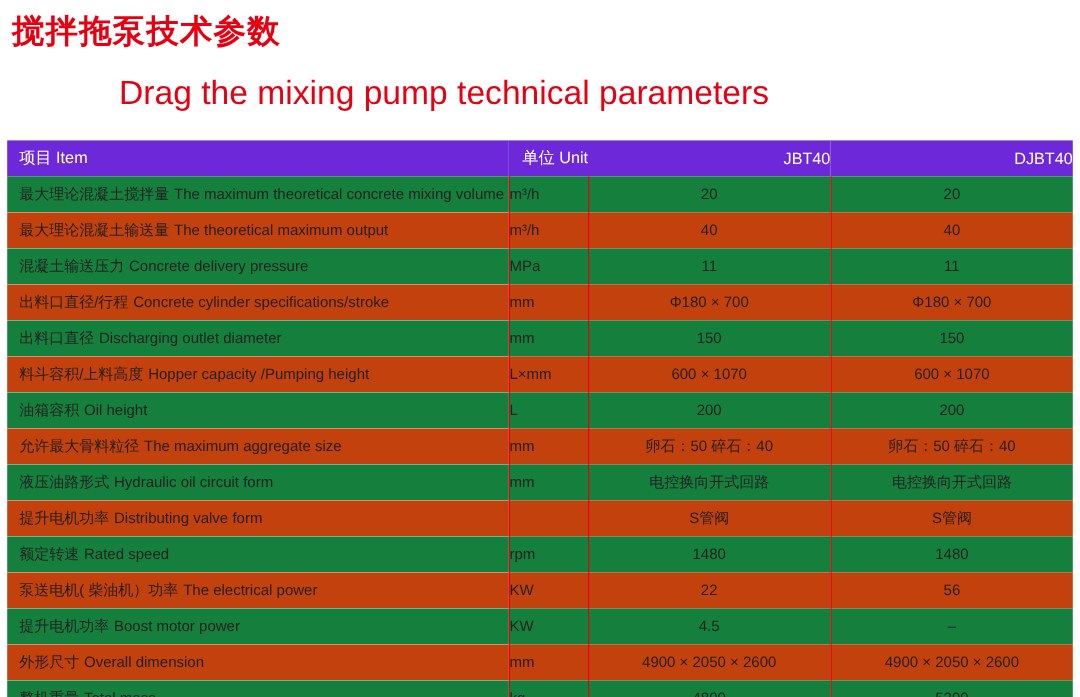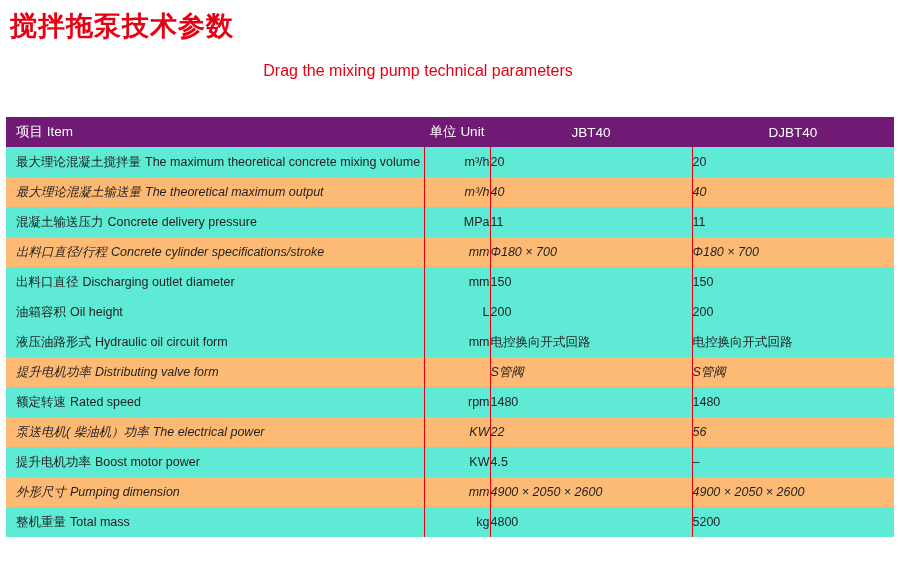--- a/index.html
+++ b/index.html
@@ -28,24 +28,23 @@
     font-weight: bold;
     color: #e60012;
     letter-spacing: 1px;
   }
   .title-en {
     position: absolute;
     left: 0;
     top: 62px;
     width: 740px;
     text-align: center;
-    font-size: 16px;
+    font-size: 28px;
     color: #e60012;
     font-family: "Liberation Sans", sans-serif;
-    margin-left: 48px;
   }
   table.spec {
     position: absolute;
     left: 6px;
     top: 117px;
     width: 888px;
     border-collapse: collapse;
     table-layout: fixed;
   }
   table.spec td, table.spec th {
@@ -56,57 +55,58 @@
     vertical-align: middle;
     font-weight: normal;
   }
   
   col.c-item  { width: 418px; }
   col.c-unit  { width: 66px; }
   col.c-v1    { width: 202px; }
   col.c-v2    { width: 202px; }
 
   thead tr {
-    background: #701a75;
+    background: #6d28d9;
     color: #ffffff;
   }
   thead td {
     height: 34px;
     font-size: 13.5px;
     font-weight: bold;
   }
   thead td.h-item {
     padding-left: 10px;
     text-align: left;
   }
   thead td.h-center {
-    text-align: center;
+    text-align: right;
   }
   .hdr-sep {
     border-left: 2px solid #ffffff;
   }
-  tbody tr.odd  { background: #5eead4; }
-  tbody tr.even { background: #fdba74; font-style: italic; }
+  tbody tr.odd  { background: #15803d; }
+  tbody tr.even { background: #c2410c; }
 
   tbody td {
     font-size: 12.5px;
     border-bottom: 1px solid #d9d9d9;
   }
   tbody td.item {
     padding-left: 10px;
     text-align: left;
     border-right: 1px solid #e60012;
     white-space: nowrap;
     overflow: hidden;
   }
   tbody td.unit {
-    text-align: right;
+    text-align: left;
     border-right: 1px solid #e60012;
   }
   tbody td.val {
+    text-align: center;
   }
   tbody td.val.v1 {
     border-right: 1px solid #e60012;
   }
   .item .cn { }
   .item .en { margin-left: 4px; }
 </style>
 </head>
 <body>
 
@@ -160,26 +160,38 @@
           <td class="unit">mm</td>
           <td class="val v1">Φ180 × 700</td>
           <td class="val v2">Φ180 × 700</td>
         </tr>
         <tr class="odd">
           <td class="item"><span class="cn">出料口直径</span><span class="en">Discharging outlet diameter</span></td>
           <td class="unit">mm</td>
           <td class="val v1">150</td>
           <td class="val v2">150</td>
         </tr>
+        <tr class="even">
+          <td class="item"><span class="cn">料斗容积/上料高度</span><span class="en">Hopper capacity /Pumping height</span></td>
+          <td class="unit">L×mm</td>
+          <td class="val v1">600 × 1070</td>
+          <td class="val v2">600 × 1070</td>
+        </tr>
         <tr class="odd">
           <td class="item"><span class="cn">油箱容积</span><span class="en">Oil height</span></td>
           <td class="unit">L</td>
           <td class="val v1">200</td>
           <td class="val v2">200</td>
         </tr>
+        <tr class="even">
+          <td class="item"><span class="cn">允许最大骨料粒径</span><span class="en">The maximum aggregate size</span></td>
+          <td class="unit">mm</td>
+          <td class="val v1">卵石：50 碎石：40</td>
+          <td class="val v2">卵石：50 碎石：40</td>
+        </tr>
         <tr class="odd">
           <td class="item"><span class="cn">液压油路形式</span><span class="en">Hydraulic oil circuit form</span></td>
           <td class="unit">mm</td>
           <td class="val v1">电控换向开式回路</td>
           <td class="val v2">电控换向开式回路</td>
         </tr>
         <tr class="even">
           <td class="item"><span class="cn">提升电机功率</span><span class="en">Distributing valve form</span></td>
           <td class="unit"></td>
           <td class="val v1">S管阀</td>
@@ -197,21 +209,21 @@
           <td class="val v1">22</td>
           <td class="val v2">56</td>
         </tr>
         <tr class="odd">
           <td class="item"><span class="cn">提升电机功率</span><span class="en">Boost motor power</span></td>
           <td class="unit">KW</td>
           <td class="val v1">4.5</td>
           <td class="val v2">–</td>
         </tr>
         <tr class="even">
-          <td class="item"><span class="cn">外形尺寸</span><span class="en">Pumping dimension</span></td>
+          <td class="item"><span class="cn">外形尺寸</span><span class="en">Overall dimension</span></td>
           <td class="unit">mm</td>
           <td class="val v1">4900 × 2050 × 2600</td>
           <td class="val v2">4900 × 2050 × 2600</td>
         </tr>
         <tr class="odd">
           <td class="item"><span class="cn">整机重量</span><span class="en">Total mass</span></td>
           <td class="unit">kg</td>
           <td class="val v1">4800</td>
           <td class="val v2">5200</td>
         </tr>

